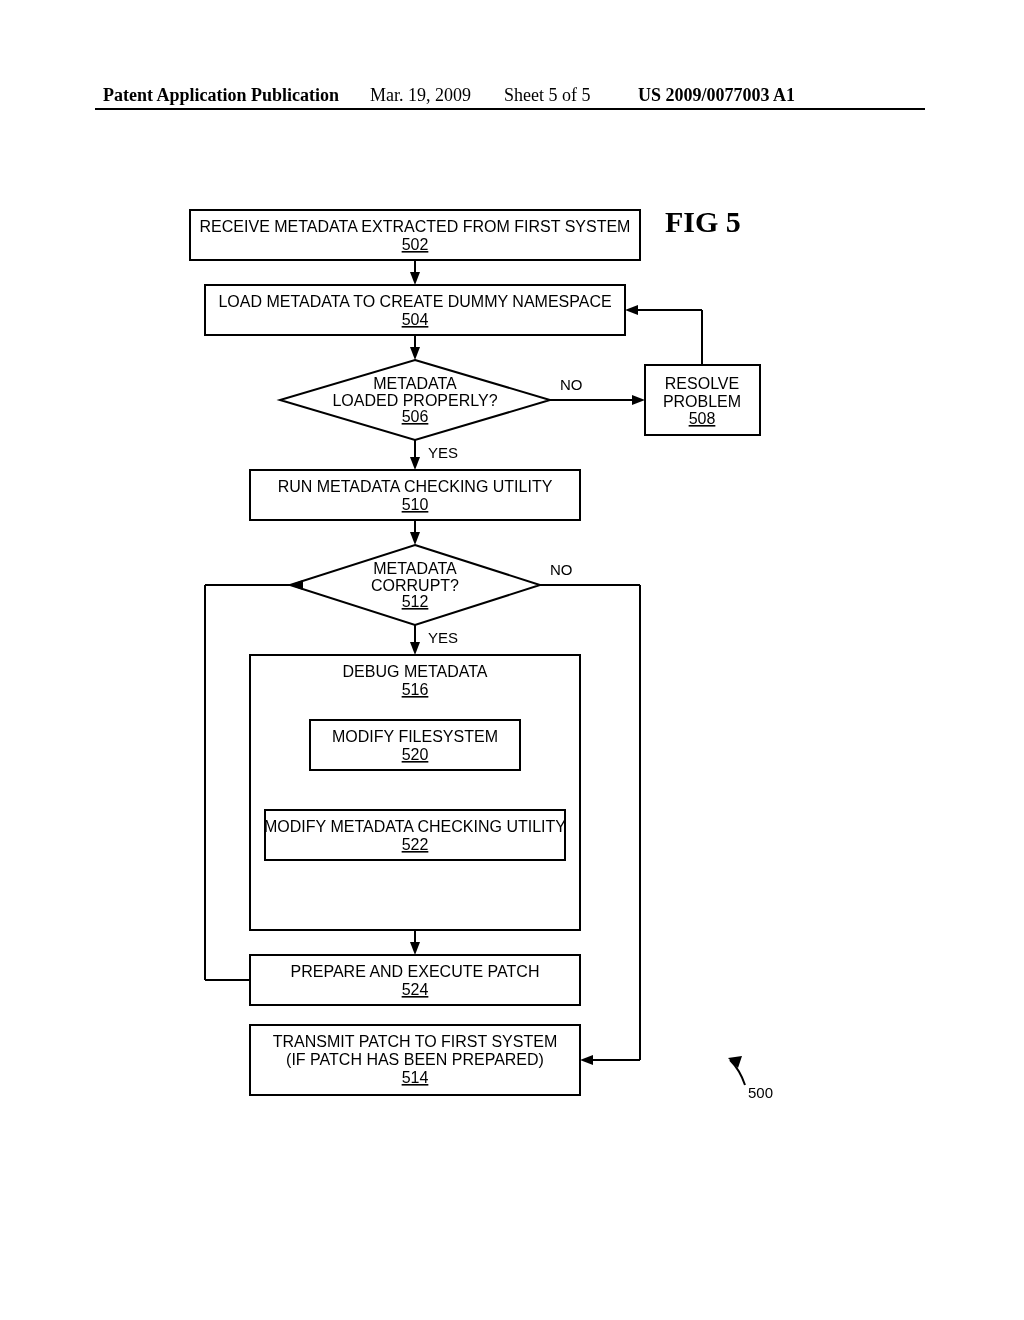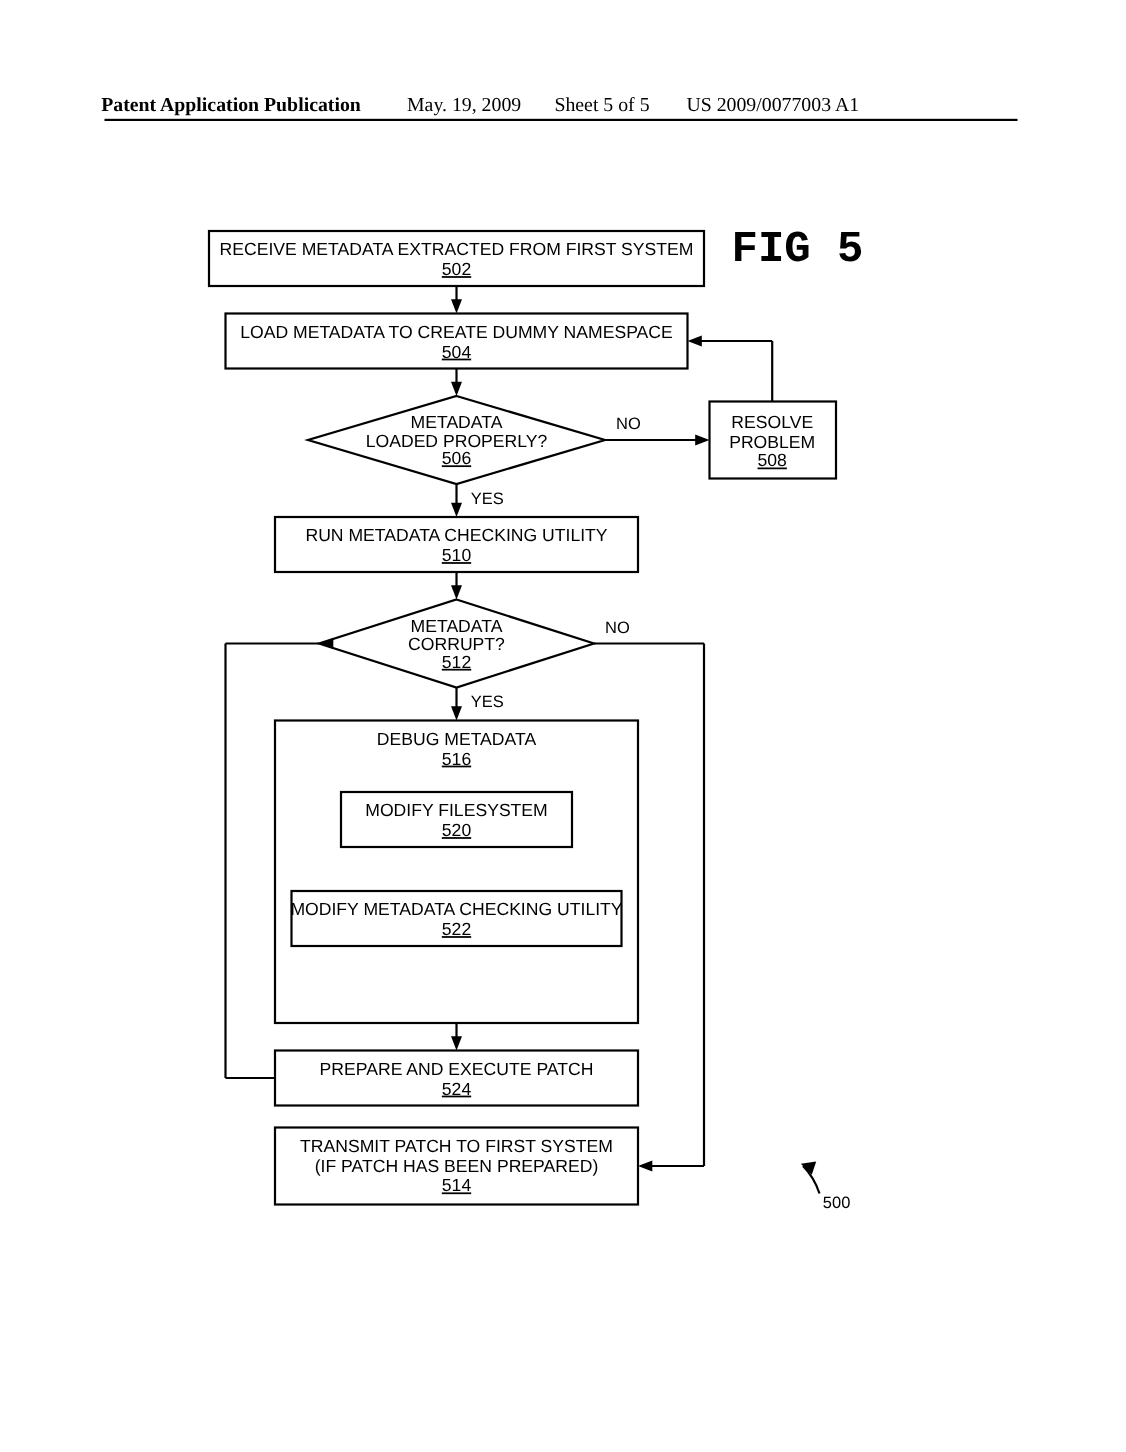--- a/index.html
+++ b/index.html
@@ -18,52 +18,52 @@
   .header {
     position: absolute;
     top: 85px;
     left: 0;
     width: 1024px;
     font-family: "Times New Roman", Times, serif;
     font-size: 18px;
   }
   .header .pub {
     position: absolute;
-    left: 92px;
+    left: 103px;
     font-weight: bold;
     text-align: center;
   }
   .header .date {
     position: absolute;
     left: 370px;
   }
   .header .sheet {
     position: absolute;
     left: 504px;
   }
   .header .app {
     position: absolute;
-    left: 624px;
-    font-weight: normal;
+    left: 638px;
+    font-weight: bold;
   }
   .hr {
     position: absolute;
     top: 108px;
     left: 95px;
     width: 830px;
     height: 2px;
     background: #000;
   }
   .figtitle {
     position: absolute;
     top: 205px;
     left: 665px;
-    font-family: Liberation Mono, monospace;
+    font-family: Liberation Serif, serif;
     font-weight: bold;
-    font-size: 40px;
+    font-size: 30px;
   }
   svg.diagram {
     position: absolute;
     top: 190px;
     left: 150px;
   }
   .box {
     fill: #fff;
     stroke: #000;
     stroke-width: 2;
@@ -93,21 +93,21 @@
     font-size: 15px;
   }
 </style>
 </head>
 <body>
 
 <div class="page">
 
   <div class="header">
     <span class="pub">Patent Application Publication</span>
-    <span class="date">May. 19, 2009</span>
+    <span class="date">Mar. 19, 2009</span>
     <span class="sheet">Sheet 5 of 5</span>
     <span class="app">US 2009/0077003 A1</span>
   </div>
   <div class="hr"></div>
 
   <div class="figtitle">FIG 5</div>
 
   <svg class="diagram" width="640" height="920">
 
     <rect class="box" x="40" y="20" width="450" height="50"></rect>

